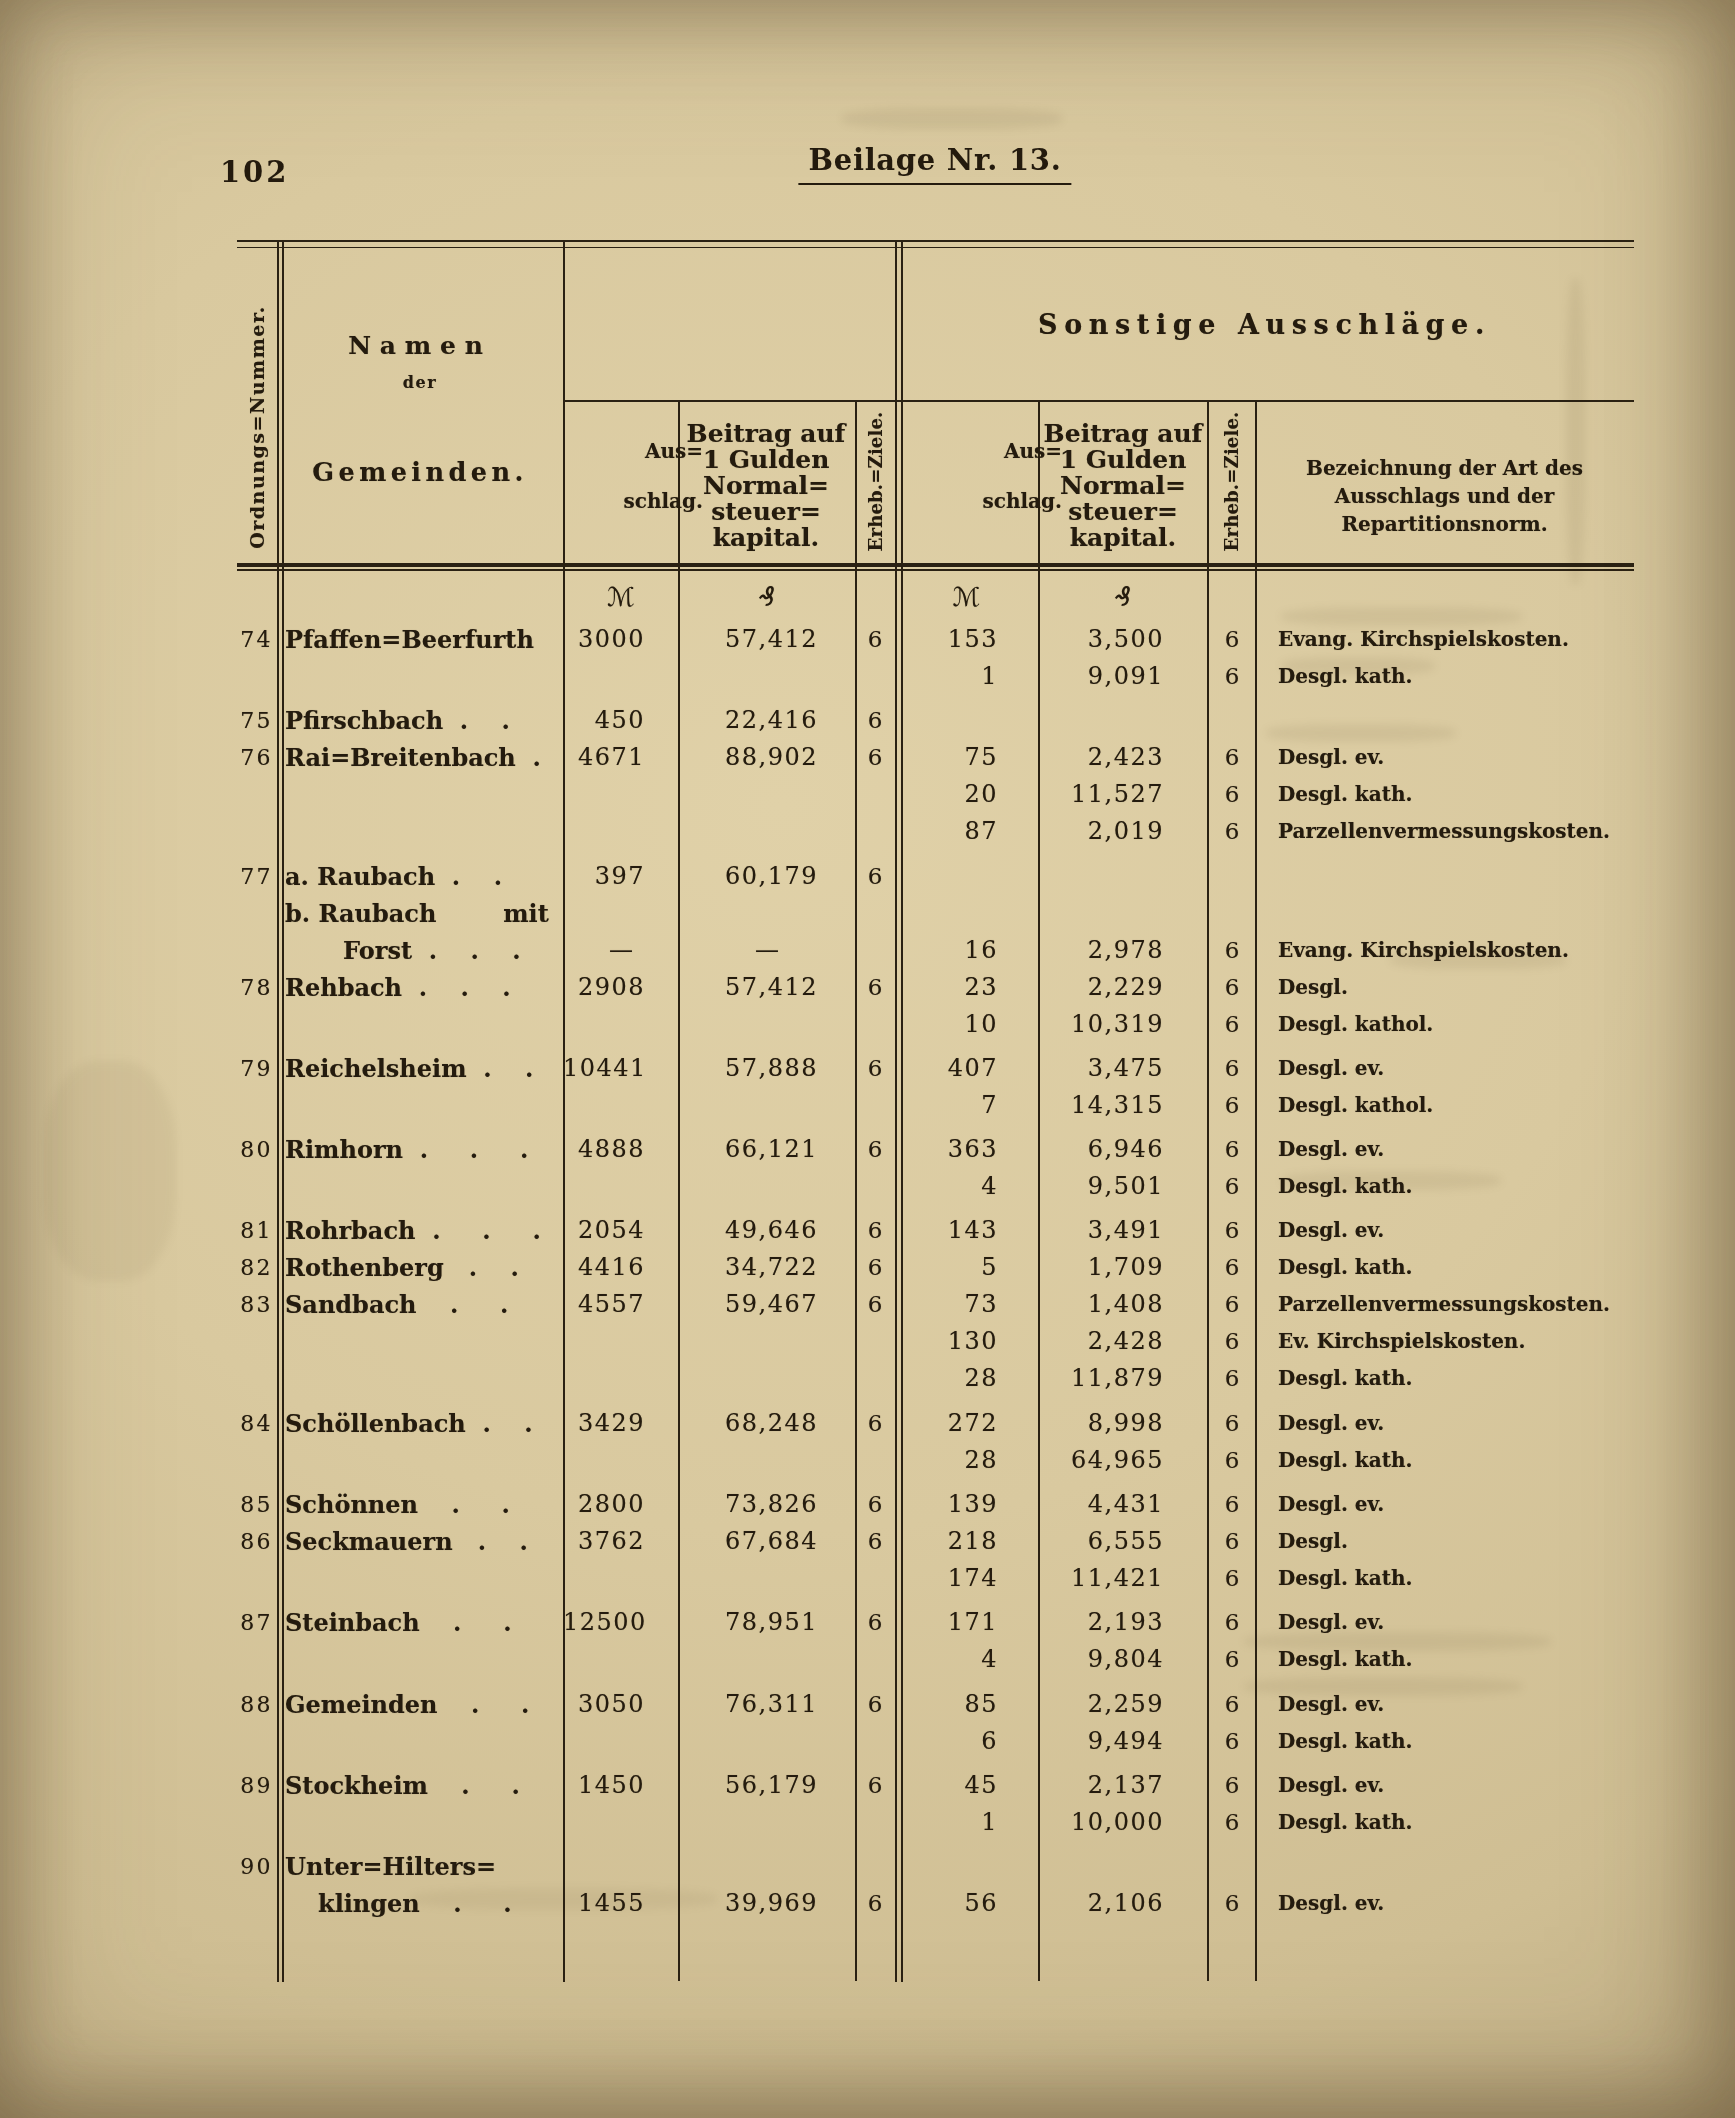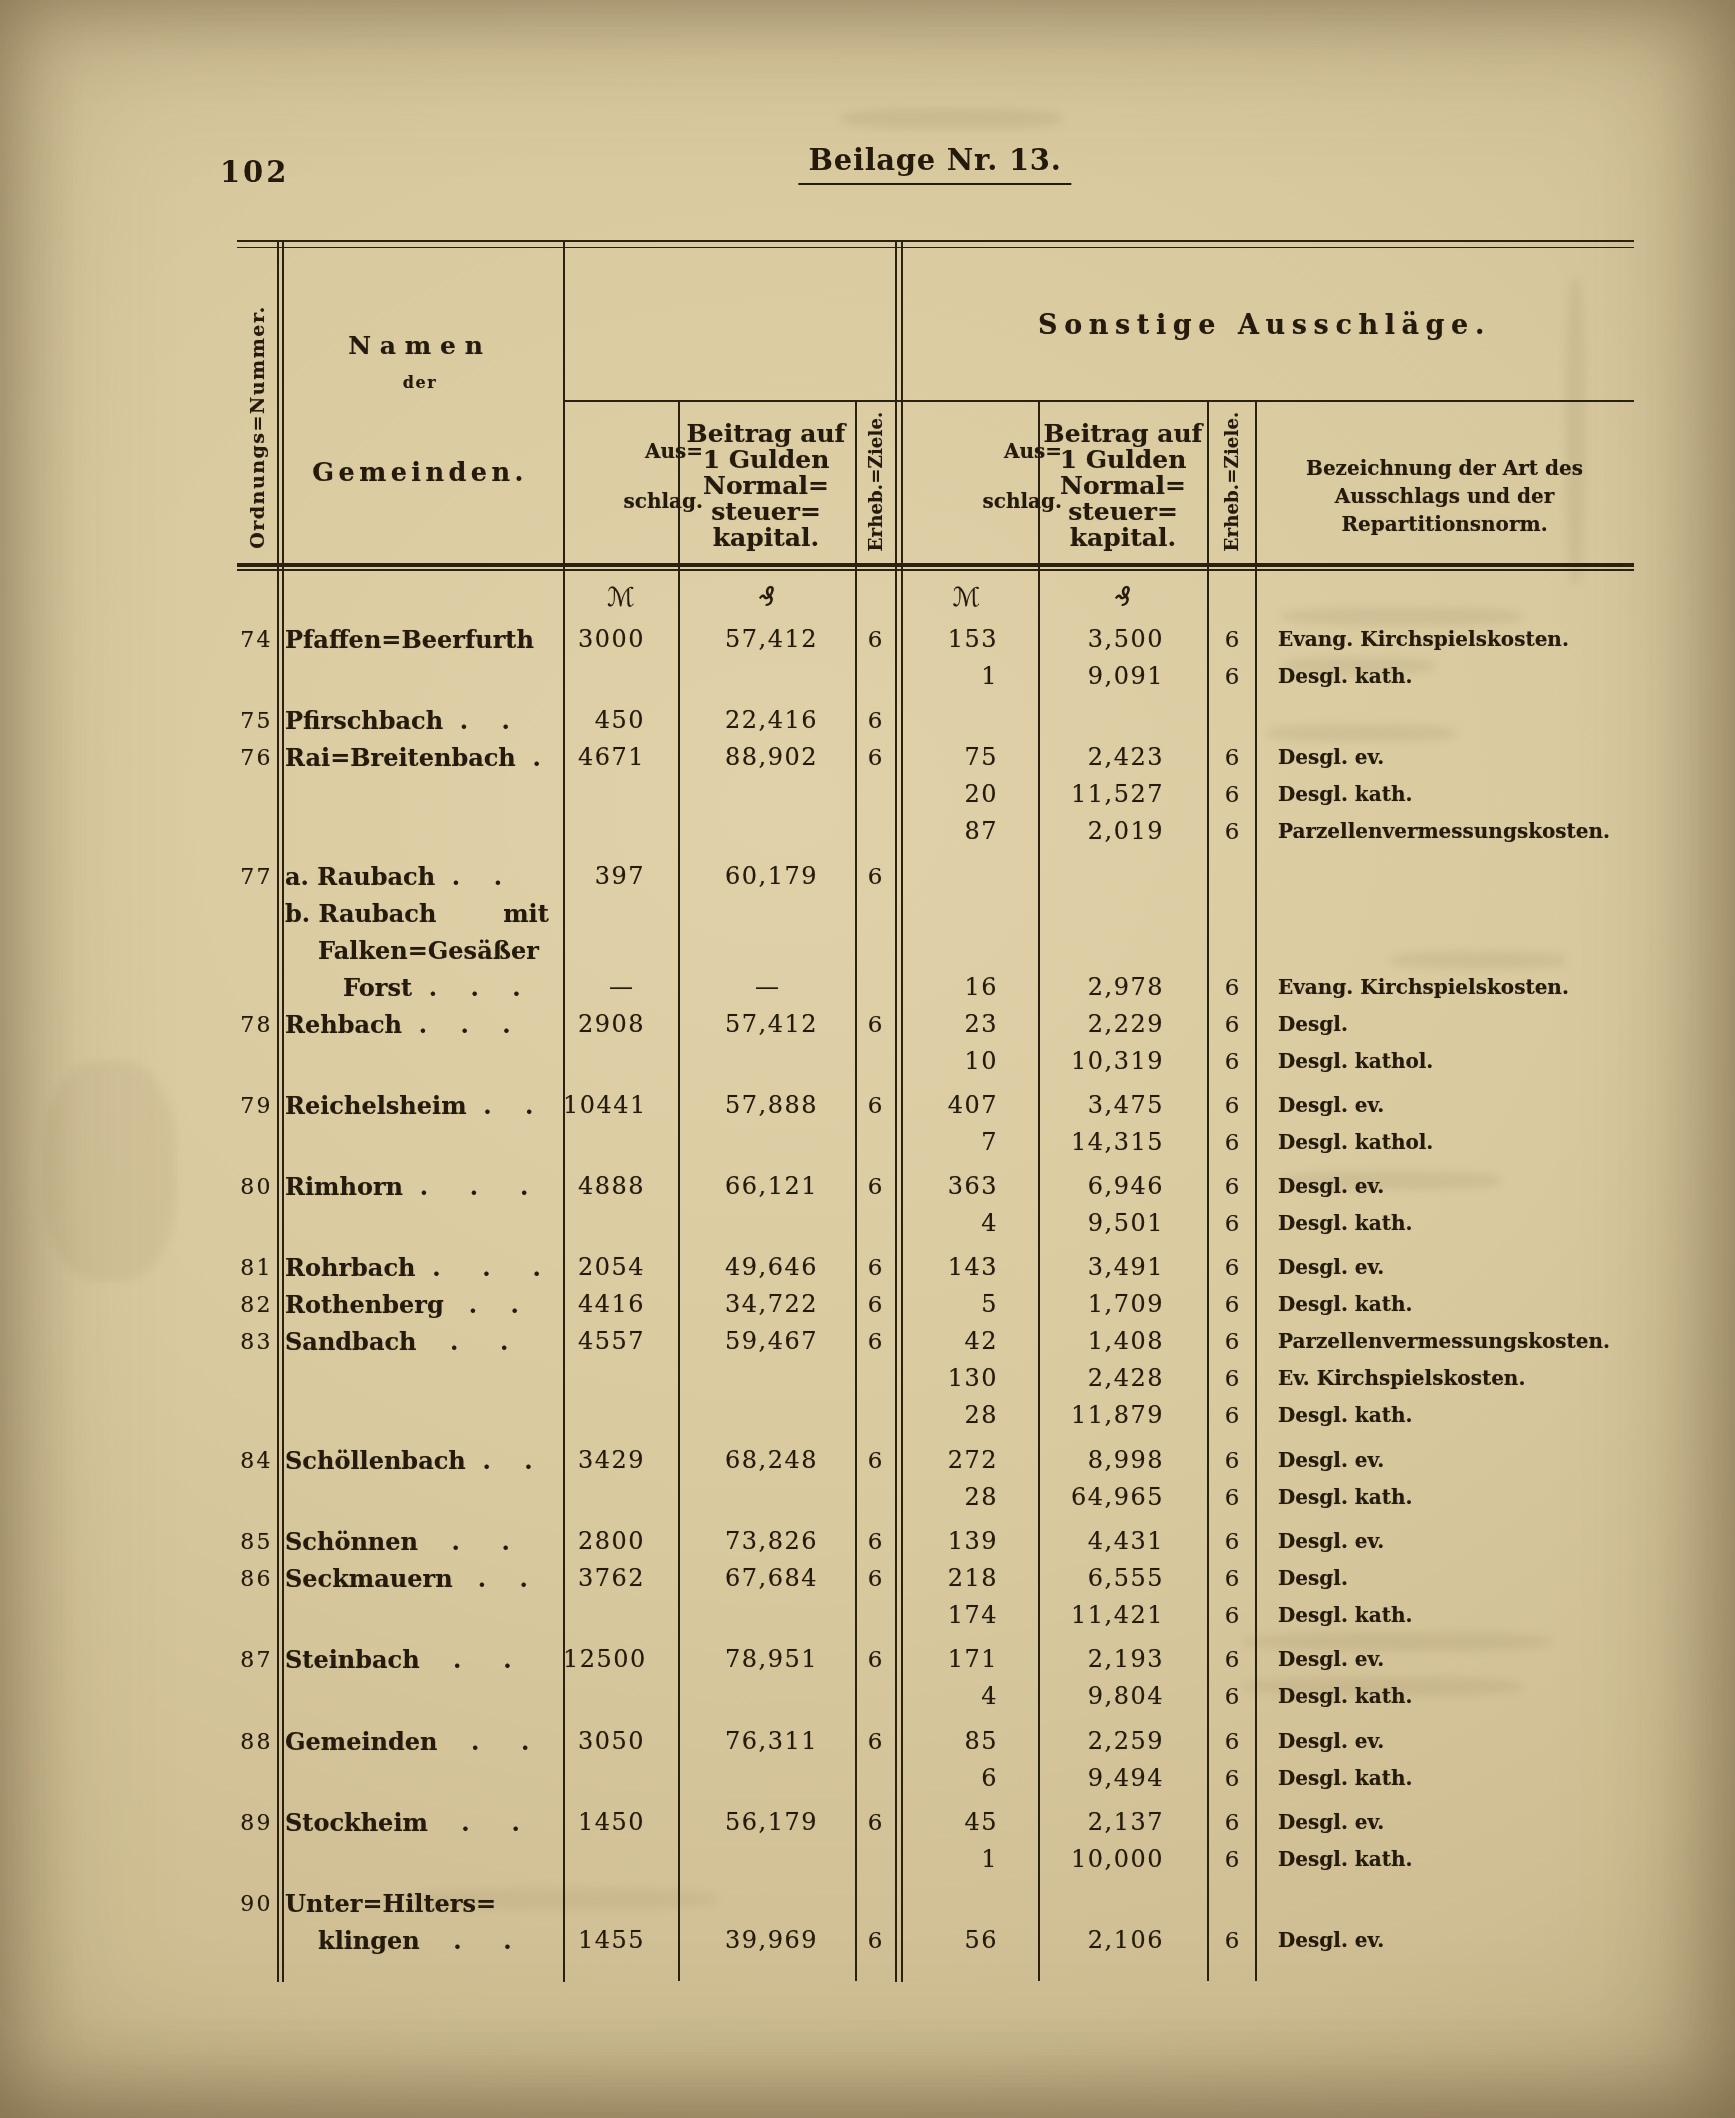--- a/index.html
+++ b/index.html
@@ -250,295 +250,284 @@
     <div class="cell c2"></div>
     <div class="cell c3"></div>
     <div class="cell c4"></div>
     <div class="cell c5"></div>
     <div class="cell c6"></div>
     <div class="cell c7"></div>
     <div class="cell c8"></div>
   </div>
         <div class="row">
     <div class="cell c0"></div>
-    <div class="cell c1" style="padding-left: 41px;">Falken=Gesäßer</div>
+    <div class="cell c1" style="padding-left: 66px;">Forst  .    .    .</div>
+    <div class="cell c2 dash">—</div>
+    <div class="cell c3 dash">—</div>
+    <div class="cell c4"></div>
+    <div class="cell c5">16</div>
+    <div class="cell c6">2,978</div>
+    <div class="cell c7">6</div>
+    <div class="cell c8">Evang. Kirchspielskosten.</div>
+  </div>
+        <div class="row">
+    <div class="cell c0">78</div>
+    <div class="cell c1">Rehbach  .    .    .</div>
+    <div class="cell c2">2908</div>
+    <div class="cell c3">57,412</div>
+    <div class="cell c4">6</div>
+    <div class="cell c5">23</div>
+    <div class="cell c6">2,229</div>
+    <div class="cell c7">6</div>
+    <div class="cell c8">Desgl.</div>
+  </div>
+        <div class="row">
+    <div class="cell c0"></div>
+    <div class="cell c1"></div>
+    <div class="cell c2"></div>
+    <div class="cell c3"></div>
+    <div class="cell c4"></div>
+    <div class="cell c5">10</div>
+    <div class="cell c6">10,319</div>
+    <div class="cell c7">6</div>
+    <div class="cell c8">Desgl. kathol.</div>
+  </div>
+        <div class="row gap">
+    <div class="cell c0">79</div>
+    <div class="cell c1">Reichelsheim  .    .</div>
+    <div class="cell c2">10441</div>
+    <div class="cell c3">57,888</div>
+    <div class="cell c4">6</div>
+    <div class="cell c5">407</div>
+    <div class="cell c6">3,475</div>
+    <div class="cell c7">6</div>
+    <div class="cell c8">Desgl. ev.</div>
+  </div>
+        <div class="row">
+    <div class="cell c0"></div>
+    <div class="cell c1"></div>
+    <div class="cell c2"></div>
+    <div class="cell c3"></div>
+    <div class="cell c4"></div>
+    <div class="cell c5">7</div>
+    <div class="cell c6">14,315</div>
+    <div class="cell c7">6</div>
+    <div class="cell c8">Desgl. kathol.</div>
+  </div>
+        <div class="row gap">
+    <div class="cell c0">80</div>
+    <div class="cell c1">Rimhorn  .     .     .</div>
+    <div class="cell c2">4888</div>
+    <div class="cell c3">66,121</div>
+    <div class="cell c4">6</div>
+    <div class="cell c5">363</div>
+    <div class="cell c6">6,946</div>
+    <div class="cell c7">6</div>
+    <div class="cell c8">Desgl. ev.</div>
+  </div>
+        <div class="row">
+    <div class="cell c0"></div>
+    <div class="cell c1"></div>
+    <div class="cell c2"></div>
+    <div class="cell c3"></div>
+    <div class="cell c4"></div>
+    <div class="cell c5">4</div>
+    <div class="cell c6">9,501</div>
+    <div class="cell c7">6</div>
+    <div class="cell c8">Desgl. kath.</div>
+  </div>
+        <div class="row gap">
+    <div class="cell c0">81</div>
+    <div class="cell c1">Rohrbach  .     .     .</div>
+    <div class="cell c2">2054</div>
+    <div class="cell c3">49,646</div>
+    <div class="cell c4">6</div>
+    <div class="cell c5">143</div>
+    <div class="cell c6">3,491</div>
+    <div class="cell c7">6</div>
+    <div class="cell c8">Desgl. ev.</div>
+  </div>
+        <div class="row">
+    <div class="cell c0">82</div>
+    <div class="cell c1">Rothenberg   .    .</div>
+    <div class="cell c2">4416</div>
+    <div class="cell c3">34,722</div>
+    <div class="cell c4">6</div>
+    <div class="cell c5">5</div>
+    <div class="cell c6">1,709</div>
+    <div class="cell c7">6</div>
+    <div class="cell c8">Desgl. kath.</div>
+  </div>
+        <div class="row">
+    <div class="cell c0">83</div>
+    <div class="cell c1">Sandbach    .     .</div>
+    <div class="cell c2">4557</div>
+    <div class="cell c3">59,467</div>
+    <div class="cell c4">6</div>
+    <div class="cell c5">73</div>
+    <div class="cell c6">1,408</div>
+    <div class="cell c7">6</div>
+    <div class="cell c8">Parzellenvermessungskosten.</div>
+  </div>
+        <div class="row">
+    <div class="cell c0"></div>
+    <div class="cell c1"></div>
+    <div class="cell c2"></div>
+    <div class="cell c3"></div>
+    <div class="cell c4"></div>
+    <div class="cell c5">130</div>
+    <div class="cell c6">2,428</div>
+    <div class="cell c7">6</div>
+    <div class="cell c8">Ev. Kirchspielskosten.</div>
+  </div>
+        <div class="row">
+    <div class="cell c0"></div>
+    <div class="cell c1"></div>
+    <div class="cell c2"></div>
+    <div class="cell c3"></div>
+    <div class="cell c4"></div>
+    <div class="cell c5">28</div>
+    <div class="cell c6">11,879</div>
+    <div class="cell c7">6</div>
+    <div class="cell c8">Desgl. kath.</div>
+  </div>
+        <div class="row gap">
+    <div class="cell c0">84</div>
+    <div class="cell c1">Schöllenbach  .    .</div>
+    <div class="cell c2">3429</div>
+    <div class="cell c3">68,248</div>
+    <div class="cell c4">6</div>
+    <div class="cell c5">272</div>
+    <div class="cell c6">8,998</div>
+    <div class="cell c7">6</div>
+    <div class="cell c8">Desgl. ev.</div>
+  </div>
+        <div class="row">
+    <div class="cell c0"></div>
+    <div class="cell c1"></div>
+    <div class="cell c2"></div>
+    <div class="cell c3"></div>
+    <div class="cell c4"></div>
+    <div class="cell c5">28</div>
+    <div class="cell c6">64,965</div>
+    <div class="cell c7">6</div>
+    <div class="cell c8">Desgl. kath.</div>
+  </div>
+        <div class="row gap">
+    <div class="cell c0">85</div>
+    <div class="cell c1">Schönnen    .     .</div>
+    <div class="cell c2">2800</div>
+    <div class="cell c3">73,826</div>
+    <div class="cell c4">6</div>
+    <div class="cell c5">139</div>
+    <div class="cell c6">4,431</div>
+    <div class="cell c7">6</div>
+    <div class="cell c8">Desgl. ev.</div>
+  </div>
+        <div class="row">
+    <div class="cell c0">86</div>
+    <div class="cell c1">Seckmauern   .    .</div>
+    <div class="cell c2">3762</div>
+    <div class="cell c3">67,684</div>
+    <div class="cell c4">6</div>
+    <div class="cell c5">218</div>
+    <div class="cell c6">6,555</div>
+    <div class="cell c7">6</div>
+    <div class="cell c8">Desgl.</div>
+  </div>
+        <div class="row">
+    <div class="cell c0"></div>
+    <div class="cell c1"></div>
+    <div class="cell c2"></div>
+    <div class="cell c3"></div>
+    <div class="cell c4"></div>
+    <div class="cell c5">174</div>
+    <div class="cell c6">11,421</div>
+    <div class="cell c7">6</div>
+    <div class="cell c8">Desgl. kath.</div>
+  </div>
+        <div class="row gap">
+    <div class="cell c0">87</div>
+    <div class="cell c1">Steinbach    .     .</div>
+    <div class="cell c2">12500</div>
+    <div class="cell c3">78,951</div>
+    <div class="cell c4">6</div>
+    <div class="cell c5">171</div>
+    <div class="cell c6">2,193</div>
+    <div class="cell c7">6</div>
+    <div class="cell c8">Desgl. ev.</div>
+  </div>
+        <div class="row">
+    <div class="cell c0"></div>
+    <div class="cell c1"></div>
+    <div class="cell c2"></div>
+    <div class="cell c3"></div>
+    <div class="cell c4"></div>
+    <div class="cell c5">4</div>
+    <div class="cell c6">9,804</div>
+    <div class="cell c7">6</div>
+    <div class="cell c8">Desgl. kath.</div>
+  </div>
+        <div class="row gap">
+    <div class="cell c0">88</div>
+    <div class="cell c1">Gemeinden    .     .</div>
+    <div class="cell c2">3050</div>
+    <div class="cell c3">76,311</div>
+    <div class="cell c4">6</div>
+    <div class="cell c5">85</div>
+    <div class="cell c6">2,259</div>
+    <div class="cell c7">6</div>
+    <div class="cell c8">Desgl. ev.</div>
+  </div>
+        <div class="row">
+    <div class="cell c0"></div>
+    <div class="cell c1"></div>
+    <div class="cell c2"></div>
+    <div class="cell c3"></div>
+    <div class="cell c4"></div>
+    <div class="cell c5">6</div>
+    <div class="cell c6">9,494</div>
+    <div class="cell c7">6</div>
+    <div class="cell c8">Desgl. kath.</div>
+  </div>
+        <div class="row gap">
+    <div class="cell c0">89</div>
+    <div class="cell c1">Stockheim    .     .</div>
+    <div class="cell c2">1450</div>
+    <div class="cell c3">56,179</div>
+    <div class="cell c4">6</div>
+    <div class="cell c5">45</div>
+    <div class="cell c6">2,137</div>
+    <div class="cell c7">6</div>
+    <div class="cell c8">Desgl. ev.</div>
+  </div>
+        <div class="row">
+    <div class="cell c0"></div>
+    <div class="cell c1"></div>
+    <div class="cell c2"></div>
+    <div class="cell c3"></div>
+    <div class="cell c4"></div>
+    <div class="cell c5">1</div>
+    <div class="cell c6">10,000</div>
+    <div class="cell c7">6</div>
+    <div class="cell c8">Desgl. kath.</div>
+  </div>
+        <div class="row gap">
+    <div class="cell c0">90</div>
+    <div class="cell c1">Unter=Hilters=</div>
     <div class="cell c2"></div>
     <div class="cell c3"></div>
     <div class="cell c4"></div>
     <div class="cell c5"></div>
     <div class="cell c6"></div>
     <div class="cell c7"></div>
     <div class="cell c8"></div>
   </div>
         <div class="row">
     <div class="cell c0"></div>
-    <div class="cell c1" style="padding-left: 66px;">Forst  .    .    .</div>
-    <div class="cell c2 dash">—</div>
-    <div class="cell c3 dash">—</div>
-    <div class="cell c4"></div>
-    <div class="cell c5">16</div>
-    <div class="cell c6">2,978</div>
-    <div class="cell c7">6</div>
-    <div class="cell c8">Evang. Kirchspielskosten.</div>
-  </div>
-        <div class="row">
-    <div class="cell c0">78</div>
-    <div class="cell c1">Rehbach  .    .    .</div>
-    <div class="cell c2">2908</div>
-    <div class="cell c3">57,412</div>
-    <div class="cell c4">6</div>
-    <div class="cell c5">23</div>
-    <div class="cell c6">2,229</div>
-    <div class="cell c7">6</div>
-    <div class="cell c8">Desgl.</div>
-  </div>
-        <div class="row">
-    <div class="cell c0"></div>
-    <div class="cell c1"></div>
-    <div class="cell c2"></div>
-    <div class="cell c3"></div>
-    <div class="cell c4"></div>
-    <div class="cell c5">10</div>
-    <div class="cell c6">10,319</div>
-    <div class="cell c7">6</div>
-    <div class="cell c8">Desgl. kathol.</div>
-  </div>
-        <div class="row gap">
-    <div class="cell c0">79</div>
-    <div class="cell c1">Reichelsheim  .    .</div>
-    <div class="cell c2">10441</div>
-    <div class="cell c3">57,888</div>
-    <div class="cell c4">6</div>
-    <div class="cell c5">407</div>
-    <div class="cell c6">3,475</div>
-    <div class="cell c7">6</div>
-    <div class="cell c8">Desgl. ev.</div>
-  </div>
-        <div class="row">
-    <div class="cell c0"></div>
-    <div class="cell c1"></div>
-    <div class="cell c2"></div>
-    <div class="cell c3"></div>
-    <div class="cell c4"></div>
-    <div class="cell c5">7</div>
-    <div class="cell c6">14,315</div>
-    <div class="cell c7">6</div>
-    <div class="cell c8">Desgl. kathol.</div>
-  </div>
-        <div class="row gap">
-    <div class="cell c0">80</div>
-    <div class="cell c1">Rimhorn  .     .     .</div>
-    <div class="cell c2">4888</div>
-    <div class="cell c3">66,121</div>
-    <div class="cell c4">6</div>
-    <div class="cell c5">363</div>
-    <div class="cell c6">6,946</div>
-    <div class="cell c7">6</div>
-    <div class="cell c8">Desgl. ev.</div>
-  </div>
-        <div class="row">
-    <div class="cell c0"></div>
-    <div class="cell c1"></div>
-    <div class="cell c2"></div>
-    <div class="cell c3"></div>
-    <div class="cell c4"></div>
-    <div class="cell c5">4</div>
-    <div class="cell c6">9,501</div>
-    <div class="cell c7">6</div>
-    <div class="cell c8">Desgl. kath.</div>
-  </div>
-        <div class="row gap">
-    <div class="cell c0">81</div>
-    <div class="cell c1">Rohrbach  .     .     .</div>
-    <div class="cell c2">2054</div>
-    <div class="cell c3">49,646</div>
-    <div class="cell c4">6</div>
-    <div class="cell c5">143</div>
-    <div class="cell c6">3,491</div>
-    <div class="cell c7">6</div>
-    <div class="cell c8">Desgl. ev.</div>
-  </div>
-        <div class="row">
-    <div class="cell c0">82</div>
-    <div class="cell c1">Rothenberg   .    .</div>
-    <div class="cell c2">4416</div>
-    <div class="cell c3">34,722</div>
-    <div class="cell c4">6</div>
-    <div class="cell c5">5</div>
-    <div class="cell c6">1,709</div>
-    <div class="cell c7">6</div>
-    <div class="cell c8">Desgl. kath.</div>
-  </div>
-        <div class="row">
-    <div class="cell c0">83</div>
-    <div class="cell c1">Sandbach    .     .</div>
-    <div class="cell c2">4557</div>
-    <div class="cell c3">59,467</div>
-    <div class="cell c4">6</div>
-    <div class="cell c5">42</div>
-    <div class="cell c6">1,408</div>
-    <div class="cell c7">6</div>
-    <div class="cell c8">Parzellenvermessungskosten.</div>
-  </div>
-        <div class="row">
-    <div class="cell c0"></div>
-    <div class="cell c1"></div>
-    <div class="cell c2"></div>
-    <div class="cell c3"></div>
-    <div class="cell c4"></div>
-    <div class="cell c5">130</div>
-    <div class="cell c6">2,428</div>
-    <div class="cell c7">6</div>
-    <div class="cell c8">Ev. Kirchspielskosten.</div>
-  </div>
-        <div class="row">
-    <div class="cell c0"></div>
-    <div class="cell c1"></div>
-    <div class="cell c2"></div>
-    <div class="cell c3"></div>
-    <div class="cell c4"></div>
-    <div class="cell c5">28</div>
-    <div class="cell c6">11,879</div>
-    <div class="cell c7">6</div>
-    <div class="cell c8">Desgl. kath.</div>
-  </div>
-        <div class="row gap">
-    <div class="cell c0">84</div>
-    <div class="cell c1">Schöllenbach  .    .</div>
-    <div class="cell c2">3429</div>
-    <div class="cell c3">68,248</div>
-    <div class="cell c4">6</div>
-    <div class="cell c5">272</div>
-    <div class="cell c6">8,998</div>
-    <div class="cell c7">6</div>
-    <div class="cell c8">Desgl. ev.</div>
-  </div>
-        <div class="row">
-    <div class="cell c0"></div>
-    <div class="cell c1"></div>
-    <div class="cell c2"></div>
-    <div class="cell c3"></div>
-    <div class="cell c4"></div>
-    <div class="cell c5">28</div>
-    <div class="cell c6">64,965</div>
-    <div class="cell c7">6</div>
-    <div class="cell c8">Desgl. kath.</div>
-  </div>
-        <div class="row gap">
-    <div class="cell c0">85</div>
-    <div class="cell c1">Schönnen    .     .</div>
-    <div class="cell c2">2800</div>
-    <div class="cell c3">73,826</div>
-    <div class="cell c4">6</div>
-    <div class="cell c5">139</div>
-    <div class="cell c6">4,431</div>
-    <div class="cell c7">6</div>
-    <div class="cell c8">Desgl. ev.</div>
-  </div>
-        <div class="row">
-    <div class="cell c0">86</div>
-    <div class="cell c1">Seckmauern   .    .</div>
-    <div class="cell c2">3762</div>
-    <div class="cell c3">67,684</div>
-    <div class="cell c4">6</div>
-    <div class="cell c5">218</div>
-    <div class="cell c6">6,555</div>
-    <div class="cell c7">6</div>
-    <div class="cell c8">Desgl.</div>
-  </div>
-        <div class="row">
-    <div class="cell c0"></div>
-    <div class="cell c1"></div>
-    <div class="cell c2"></div>
-    <div class="cell c3"></div>
-    <div class="cell c4"></div>
-    <div class="cell c5">174</div>
-    <div class="cell c6">11,421</div>
-    <div class="cell c7">6</div>
-    <div class="cell c8">Desgl. kath.</div>
-  </div>
-        <div class="row gap">
-    <div class="cell c0">87</div>
-    <div class="cell c1">Steinbach    .     .</div>
-    <div class="cell c2">12500</div>
-    <div class="cell c3">78,951</div>
-    <div class="cell c4">6</div>
-    <div class="cell c5">171</div>
-    <div class="cell c6">2,193</div>
-    <div class="cell c7">6</div>
-    <div class="cell c8">Desgl. ev.</div>
-  </div>
-        <div class="row">
-    <div class="cell c0"></div>
-    <div class="cell c1"></div>
-    <div class="cell c2"></div>
-    <div class="cell c3"></div>
-    <div class="cell c4"></div>
-    <div class="cell c5">4</div>
-    <div class="cell c6">9,804</div>
-    <div class="cell c7">6</div>
-    <div class="cell c8">Desgl. kath.</div>
-  </div>
-        <div class="row gap">
-    <div class="cell c0">88</div>
-    <div class="cell c1">Gemeinden    .     .</div>
-    <div class="cell c2">3050</div>
-    <div class="cell c3">76,311</div>
-    <div class="cell c4">6</div>
-    <div class="cell c5">85</div>
-    <div class="cell c6">2,259</div>
-    <div class="cell c7">6</div>
-    <div class="cell c8">Desgl. ev.</div>
-  </div>
-        <div class="row">
-    <div class="cell c0"></div>
-    <div class="cell c1"></div>
-    <div class="cell c2"></div>
-    <div class="cell c3"></div>
-    <div class="cell c4"></div>
-    <div class="cell c5">6</div>
-    <div class="cell c6">9,494</div>
-    <div class="cell c7">6</div>
-    <div class="cell c8">Desgl. kath.</div>
-  </div>
-        <div class="row gap">
-    <div class="cell c0">89</div>
-    <div class="cell c1">Stockheim    .     .</div>
-    <div class="cell c2">1450</div>
-    <div class="cell c3">56,179</div>
-    <div class="cell c4">6</div>
-    <div class="cell c5">45</div>
-    <div class="cell c6">2,137</div>
-    <div class="cell c7">6</div>
-    <div class="cell c8">Desgl. ev.</div>
-  </div>
-        <div class="row">
-    <div class="cell c0"></div>
-    <div class="cell c1"></div>
-    <div class="cell c2"></div>
-    <div class="cell c3"></div>
-    <div class="cell c4"></div>
-    <div class="cell c5">1</div>
-    <div class="cell c6">10,000</div>
-    <div class="cell c7">6</div>
-    <div class="cell c8">Desgl. kath.</div>
-  </div>
-        <div class="row gap">
-    <div class="cell c0">90</div>
-    <div class="cell c1">Unter=Hilters=</div>
-    <div class="cell c2"></div>
-    <div class="cell c3"></div>
-    <div class="cell c4"></div>
-    <div class="cell c5"></div>
-    <div class="cell c6"></div>
-    <div class="cell c7"></div>
-    <div class="cell c8"></div>
-  </div>
-        <div class="row">
-    <div class="cell c0"></div>
     <div class="cell c1" style="padding-left: 41px;">klingen    .     .</div>
     <div class="cell c2">1455</div>
     <div class="cell c3">39,969</div>
     <div class="cell c4">6</div>
     <div class="cell c5">56</div>
     <div class="cell c6">2,106</div>
     <div class="cell c7">6</div>
     <div class="cell c8">Desgl. ev.</div>
   </div>
       </div>

